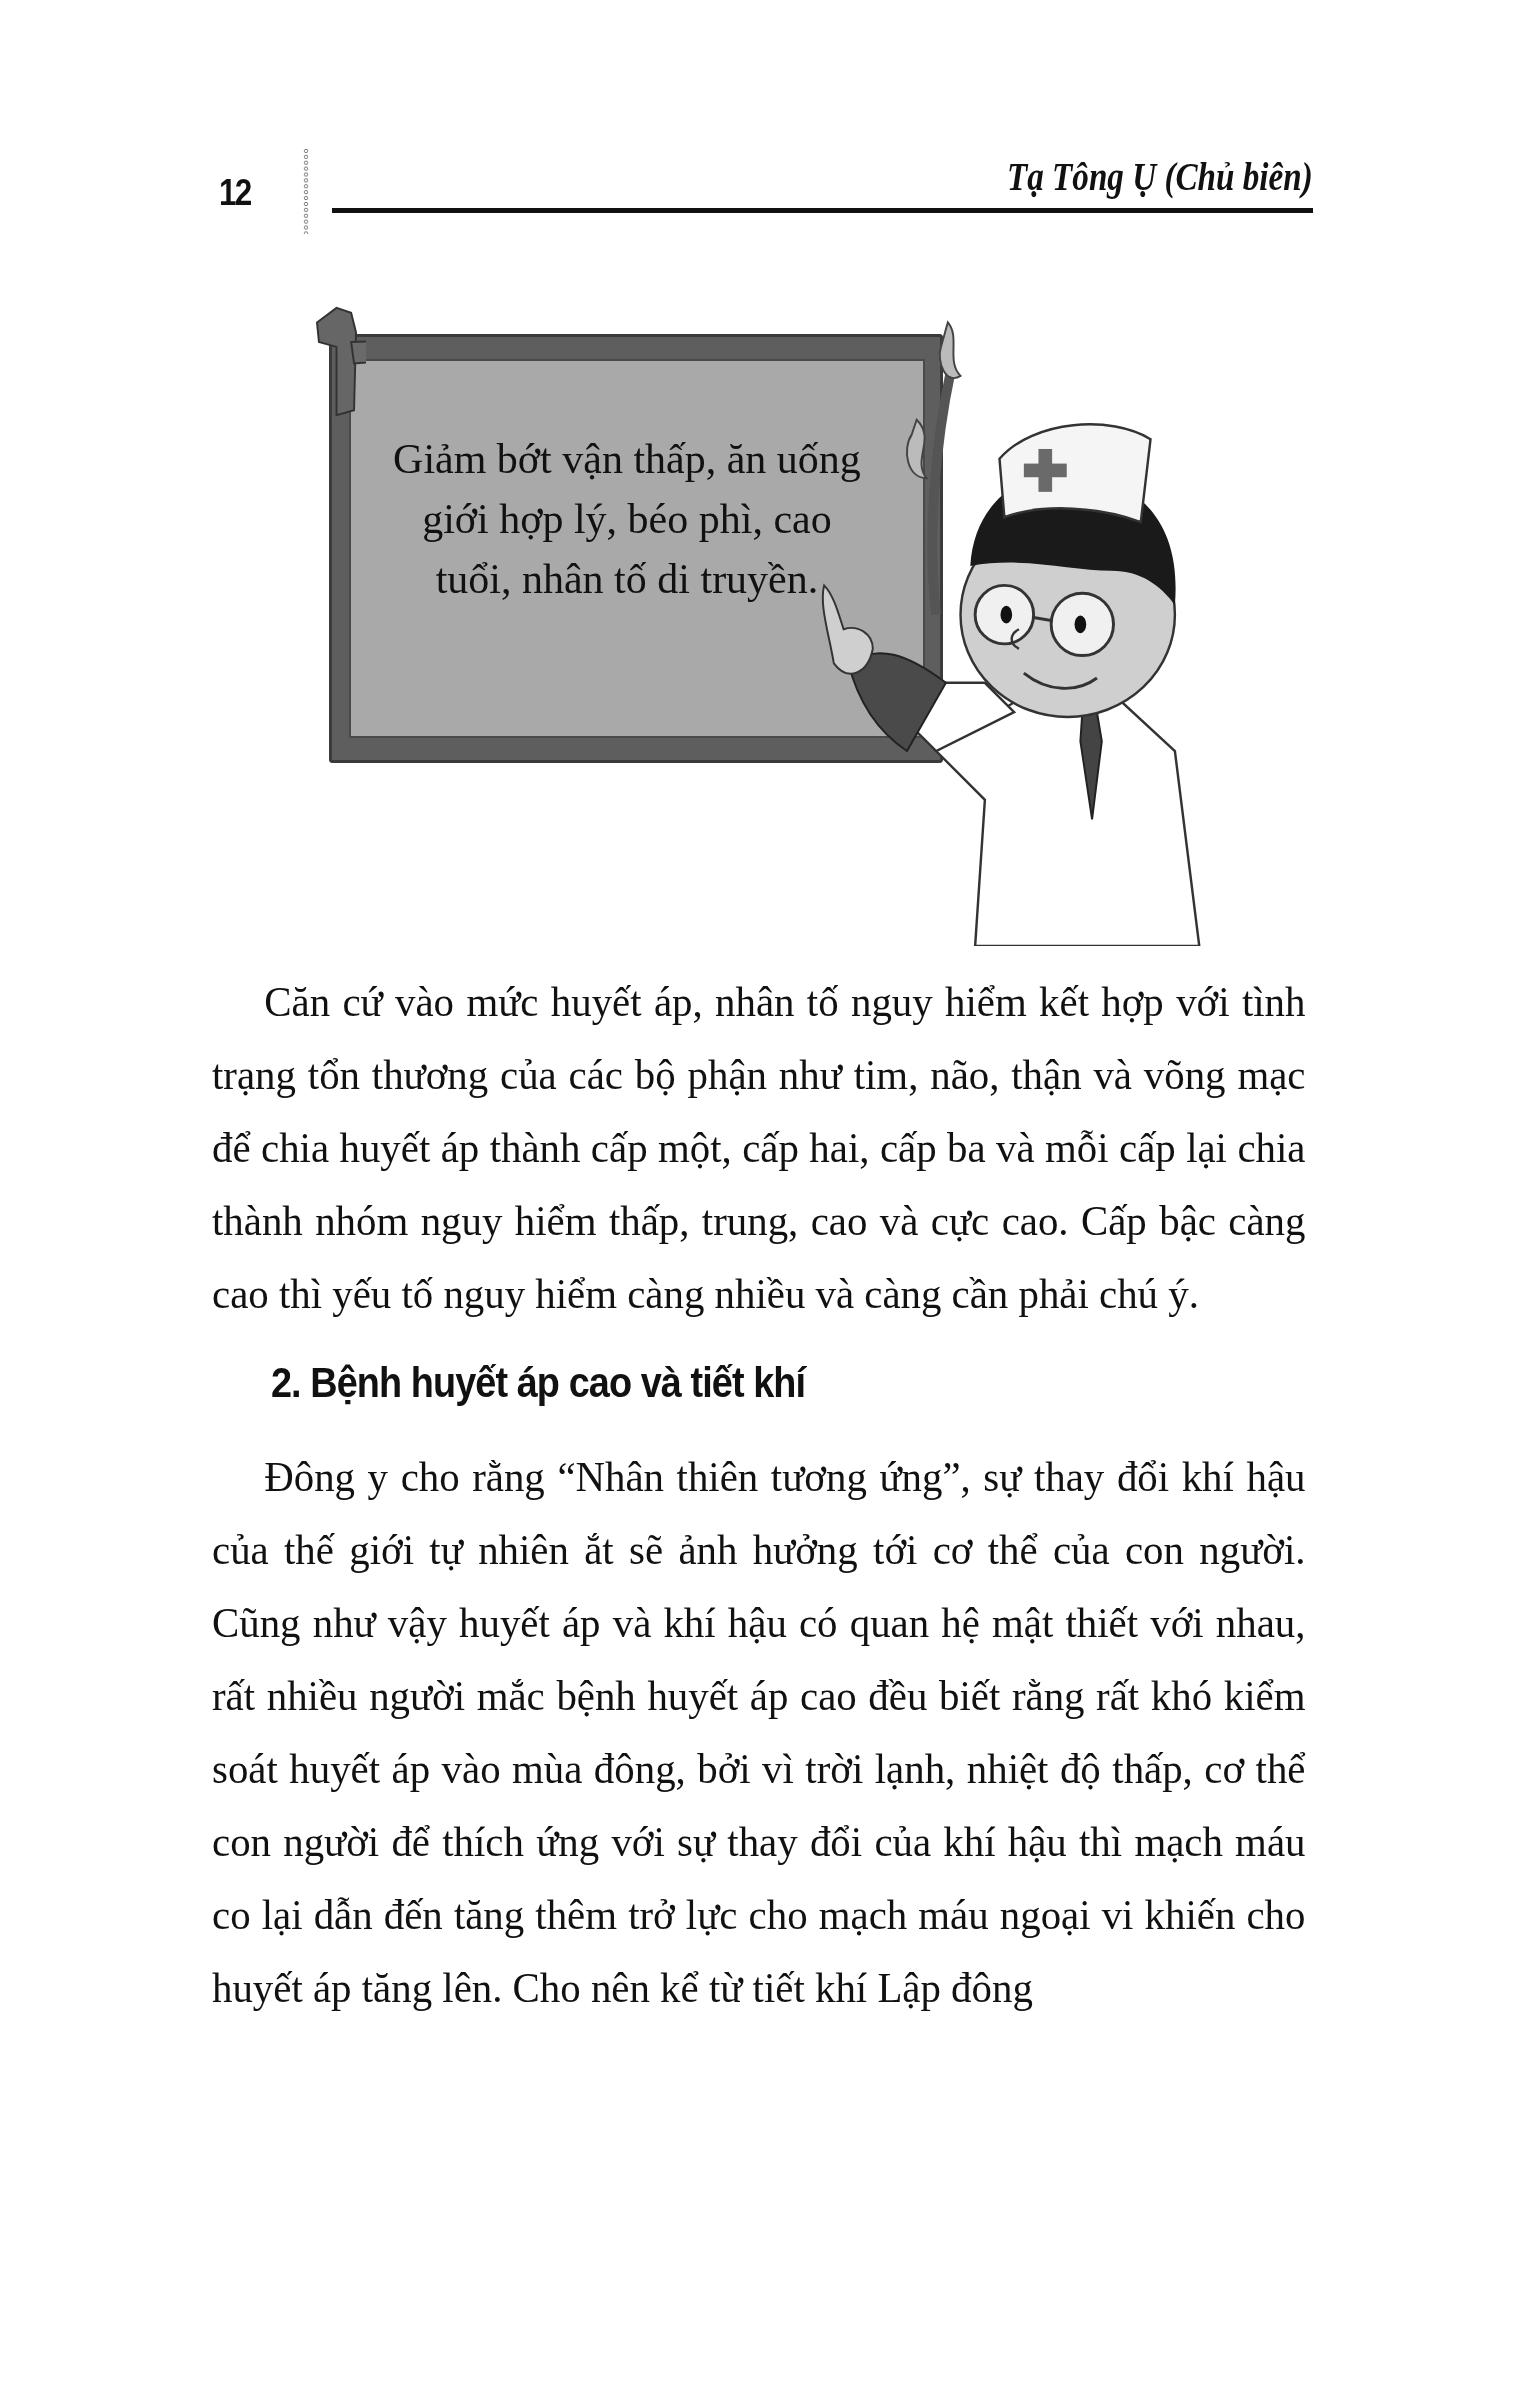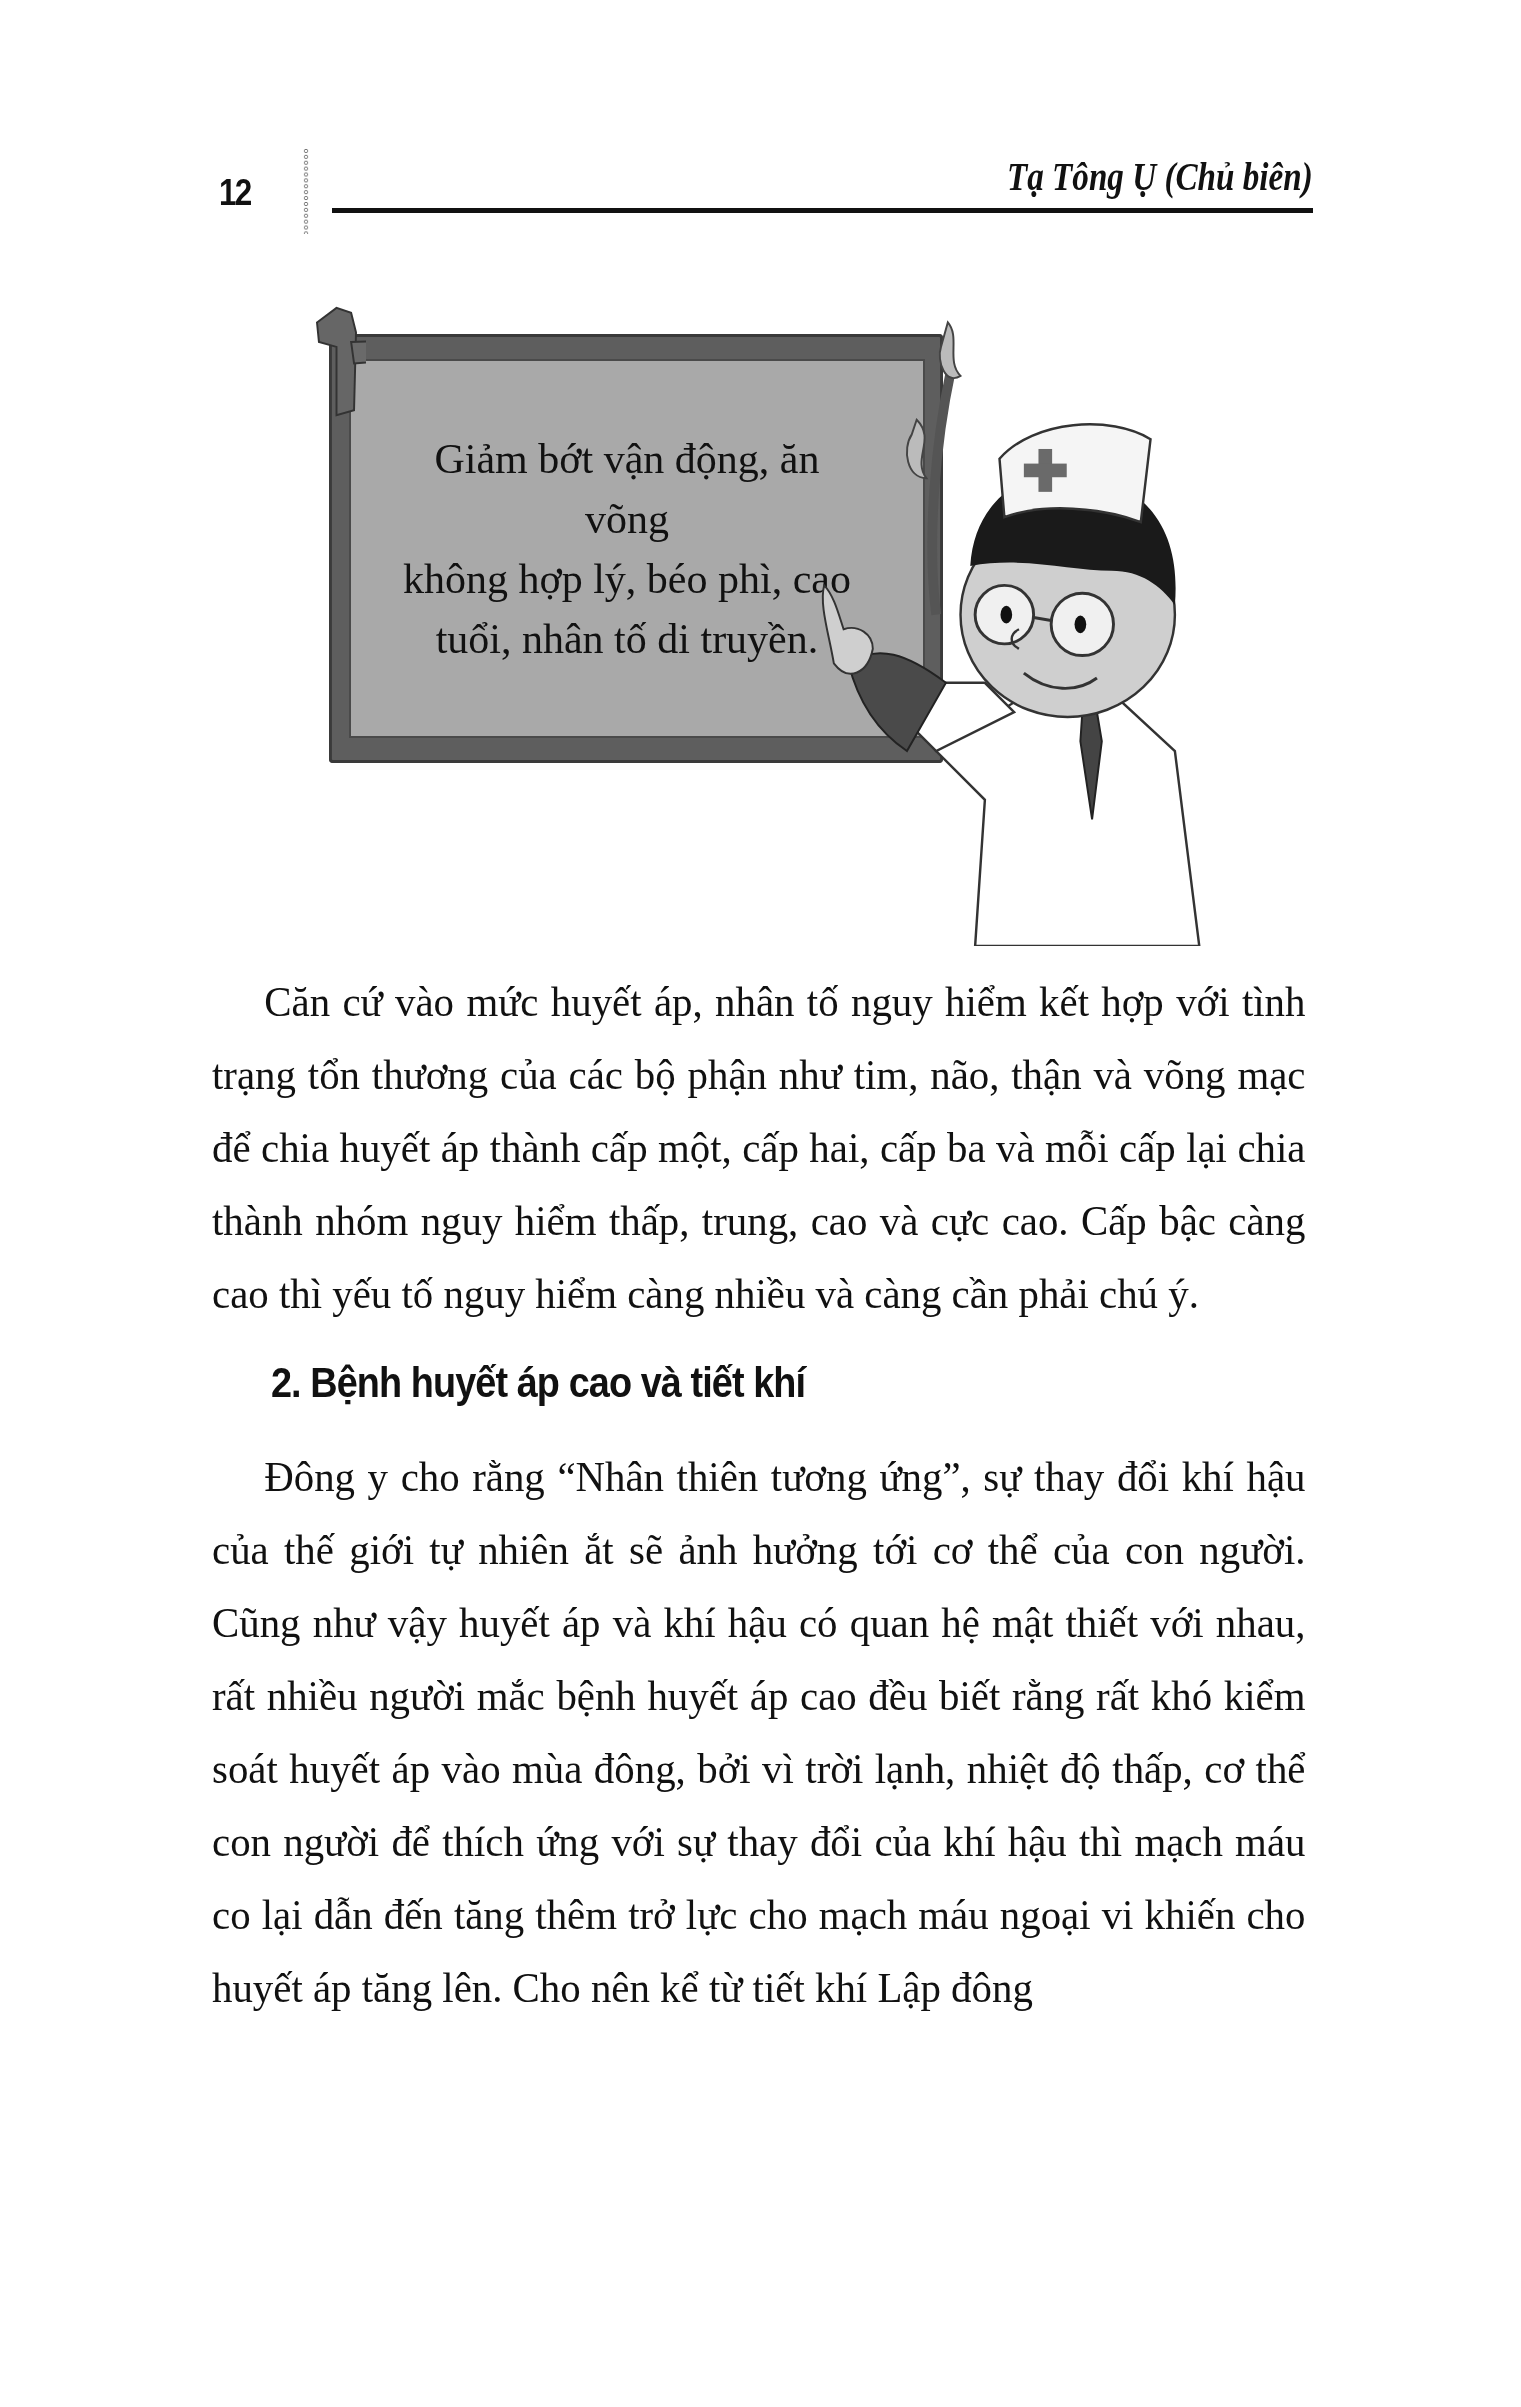--- a/index.html
+++ b/index.html
@@ -43,22 +43,22 @@
   <div class="page-number">12</div>
   <div class="header-divider"></div>
   <div class="header-rule"></div>
   <div class="header-author">Tạ Tông Ụ (Chủ biên)</div>
 </div>
 
 <div class="illustration">
   <div class="board">
     <div class="board-inner">
       <div class="board-text">
-        <div>Giảm bớt vận động, ăn võng</div>
-        <div>không hợp lý, béo phì, cao</div>
+        <div>Giảm bớt vận thấp, ăn uống</div>
+        <div>giới hợp lý, béo phì, cao</div>
         <div>tuổi, nhân tố di truyền.</div>
       </div>
     </div>
   </div>
 
   <svg class="ribbon" viewBox="0 0 60 120">
     <path d="M10 20 L30 5 L45 10 L50 30 L48 110 L30 115 L30 45 L12 40 Z" fill="#666" stroke="#333" stroke-width="2"></path>
     <path d="M45 40 L100 38 L100 58 L48 62 Z" fill="#6a6a6a" stroke="#333" stroke-width="2"></path>
   </svg>
 

